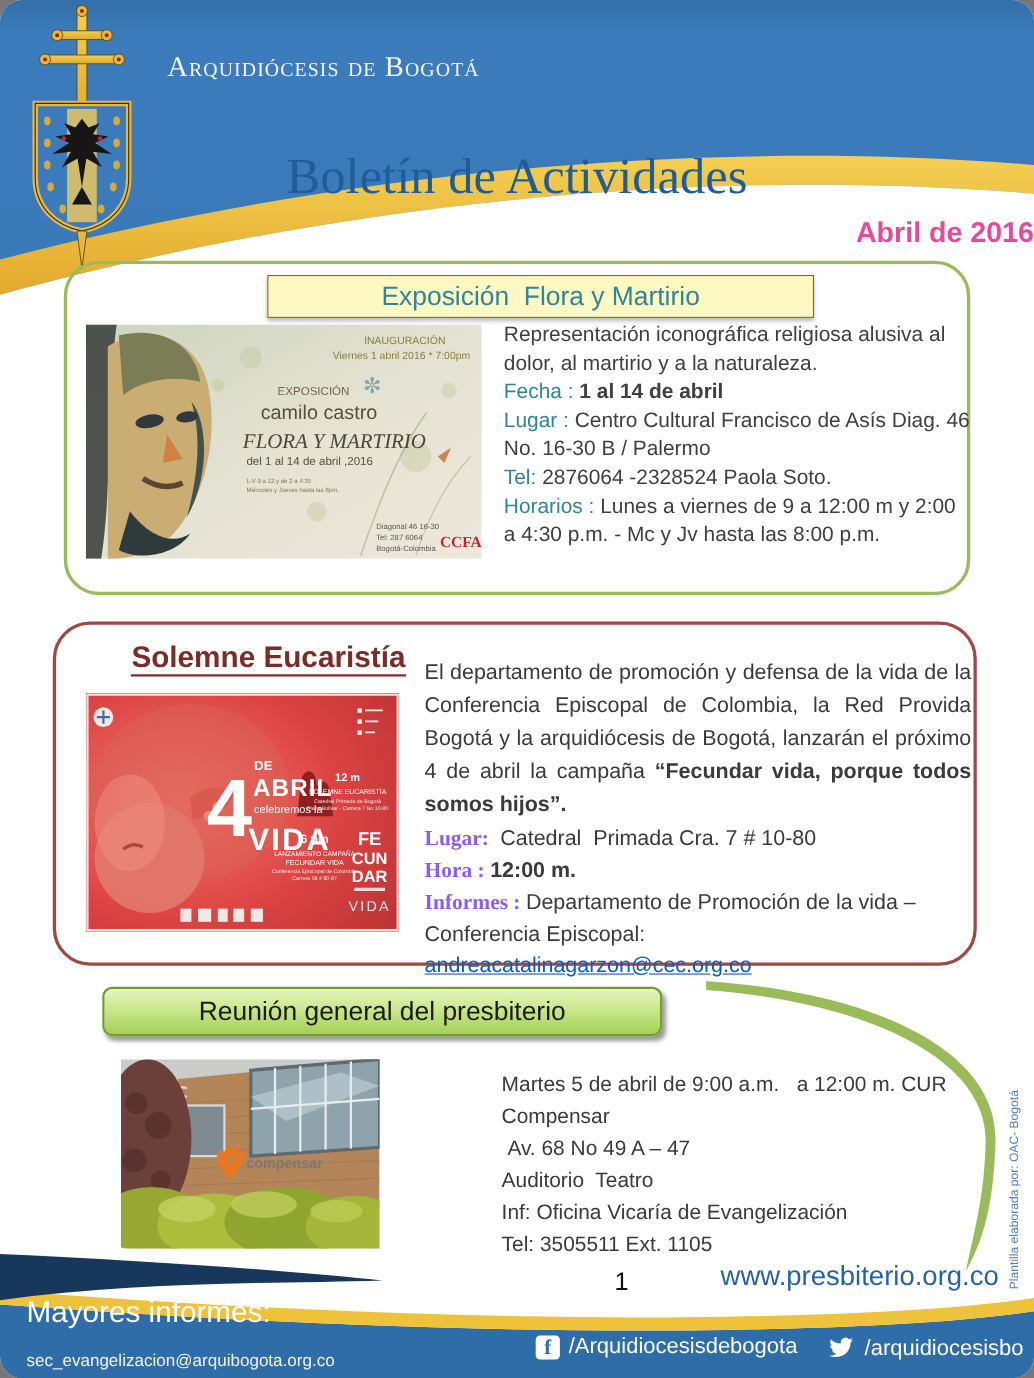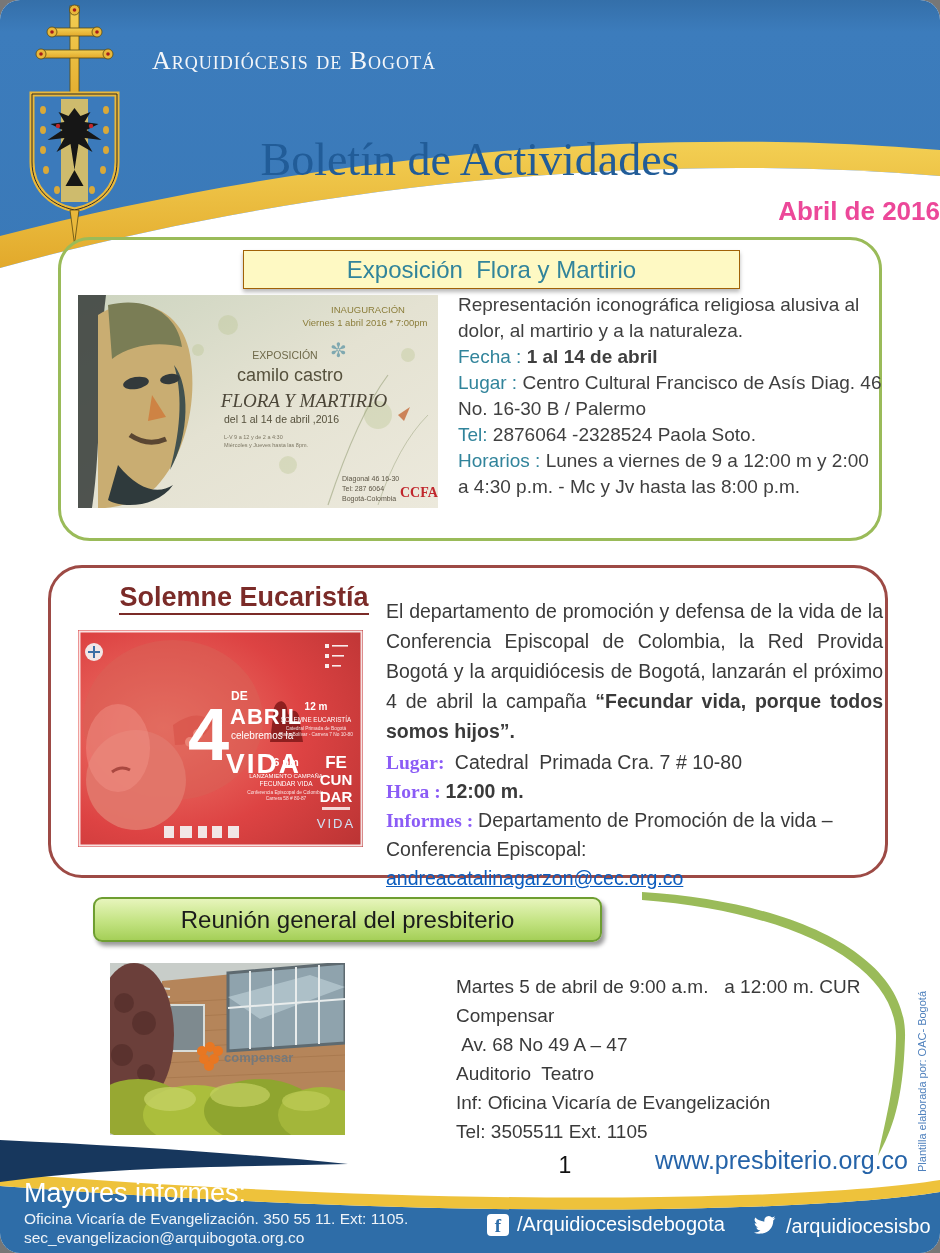--- a/index.html
+++ b/index.html
@@ -333,21 +333,20 @@
 
   <svg class="abs" style="left:0;top:1140px" width="940" height="113" viewBox="0 0 940 113">
     <path d="M0,46 C240,64 480,72 660,69 C800,67 890,60 940,52 L940,113 L0,113 Z" fill="#2e6da8"></path>
     <path d="M0,33 C240,52 480,60 660,57 C800,55 890,48 940,40 L940,52 C890,60 800,67 660,69 C480,72 240,64 0,46 Z" fill="#eec23b"></path>
     <path d="M0,0 C130,6 250,14 348,24 C250,27 120,25 0,42 Z" fill="#17375d"></path>
   </svg>
 
   <div class="abs" id="page-num">1</div>
   <div class="abs" id="website">www.presbiterio.org.co</div>
   <div class="abs" id="more-info-title">Mayores informes:</div>
-  <div class="abs" id="more-info-1">Oficina Vicaría de Evangelización. 350 55 11. Ext: 1105.</div>
   <div class="abs" id="more-info-2">sec_evangelizacion@arquibogota.org.co</div>
 
   <div class="abs social" id="fb-group">
     <div id="fb-icon">f</div>
     <span>/Arquidiocesisdebogota</span>
   </div>
   <div class="abs social" id="tw-group">
     <svg width="26" height="26" viewBox="0 0 24 24">
       <path fill="#ffffff" d="M8 19c7.5 0 11.6-6.2 11.6-11.6v-.5c.8-.6 1.5-1.3 2-2.2-.7.3-1.5.6-2.3.7.8-.5 1.5-1.3 1.8-2.3-.8.5-1.7.8-2.6 1a4.1 4.1 0 0 0-7 3.7A11.6 11.6 0 0 1 3.1 4.2a4.1 4.1 0 0 0 1.3 5.5c-.7 0-1.3-.2-1.9-.5v.1c0 2 1.4 3.6 3.3 4-.6.2-1.2.2-1.8.1.5 1.6 2 2.8 3.8 2.8A8.2 8.2 0 0 1 1.7 18 11.6 11.6 0 0 0 8 19"></path>
     </svg>

